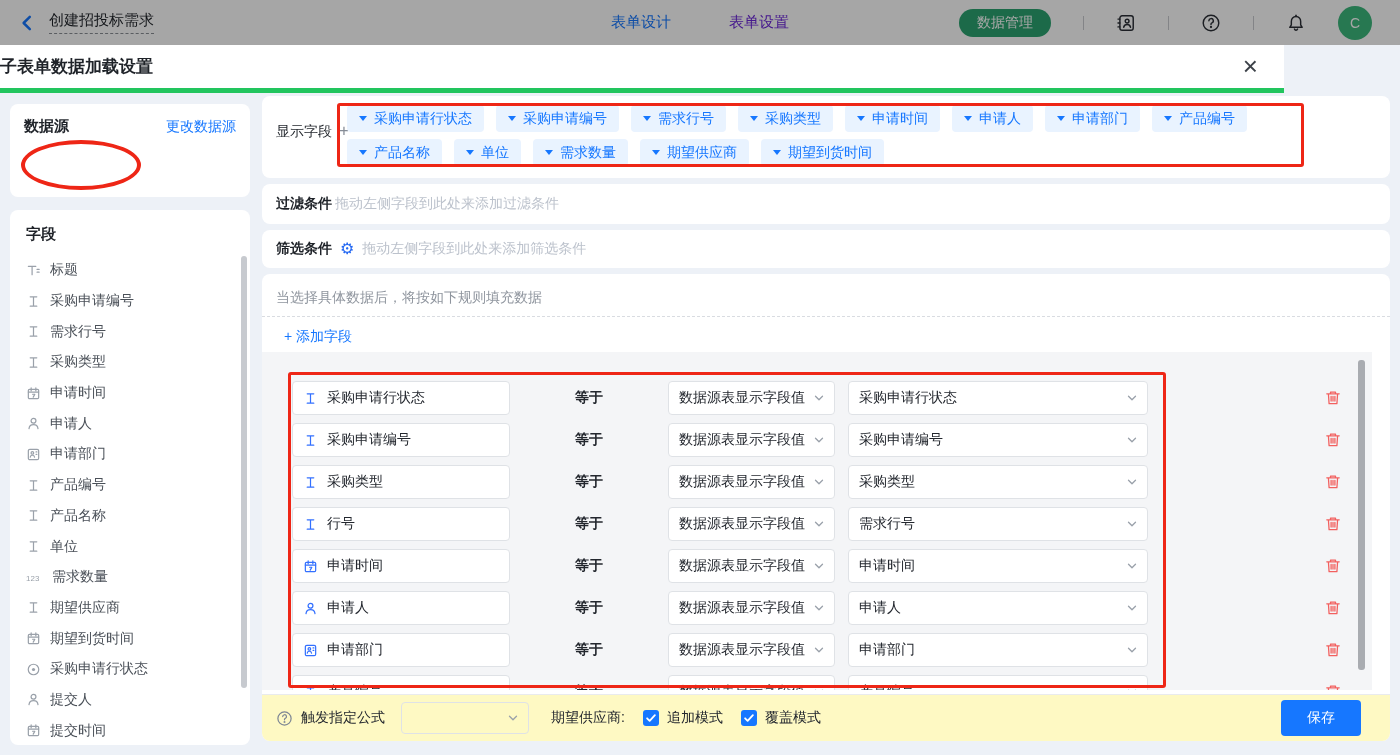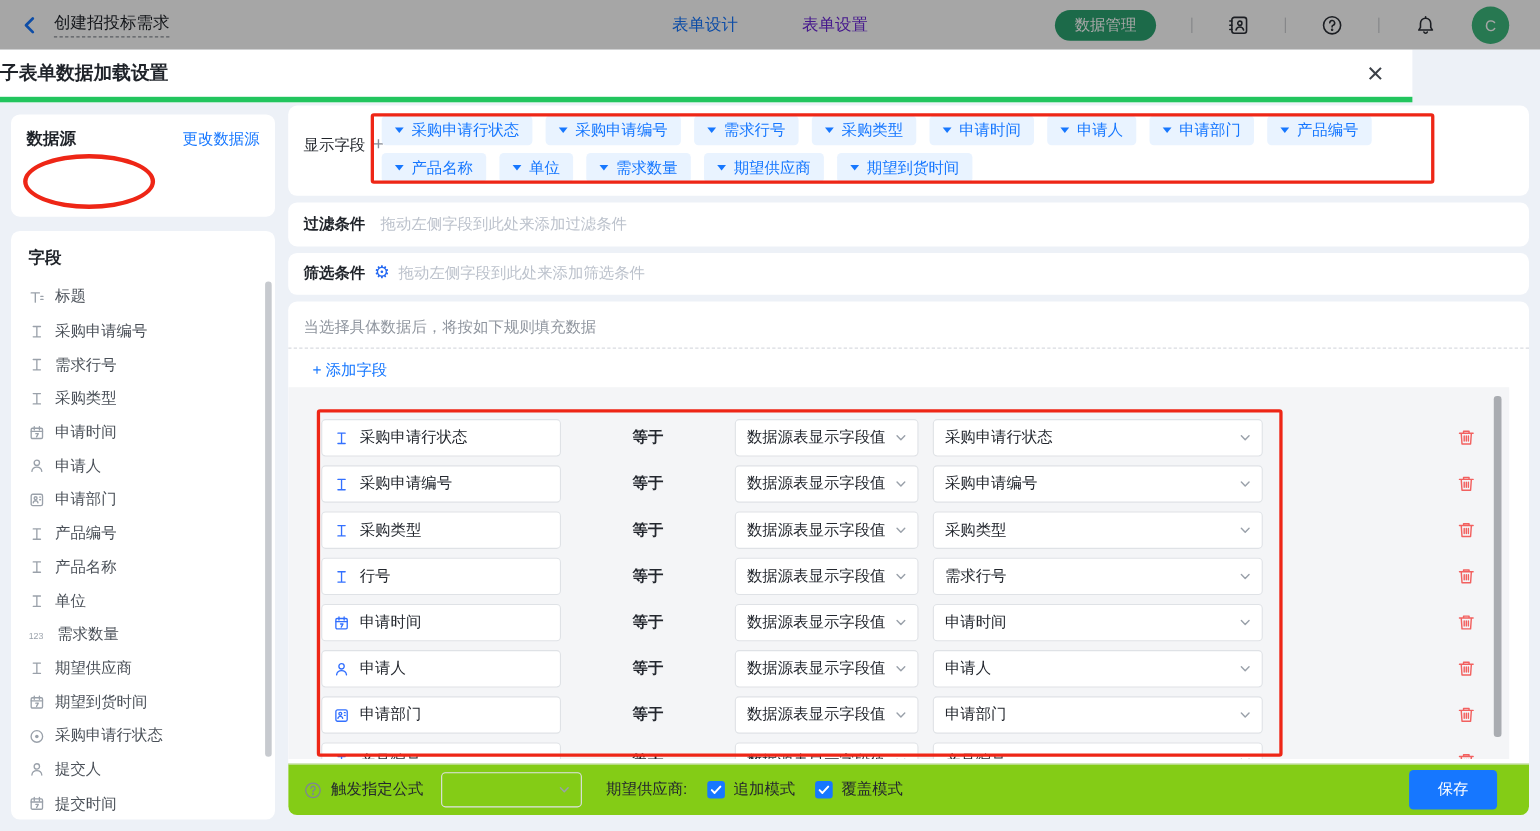--- a/index.html
+++ b/index.html
@@ -54,21 +54,21 @@
   .df-label{position:absolute;left:14px;top:25px;color:#1f2329}
   .df-plus{color:#868c96;font-size:17px;margin-left:7px;cursor:pointer}
   .df-tags{position:absolute;left:85px;top:9px;width:995px;display:flex;flex-direction:column;gap:7px}
   .df-row{display:flex;gap:12px}
   .tag{height:27px;display:inline-flex;align-items:center;background:#e9f3ff;border-radius:4px;
        padding:0 12px;color:#1677ff;cursor:pointer;white-space:nowrap}
   .tag .car{width:0;height:0;border-left:4px solid transparent;border-right:4px solid transparent;
             border-top:5px solid #1677ff;margin-right:7px}
 
   
-  .cond-bar{display:flex;align-items:center;padding:0 14px;gap:14px}
+  .cond-bar{display:flex;align-items:center;padding:0 14px;gap:3px}
   #bar-filter{left:262px;top:184px;width:1128px;height:40px}
   #bar-screen{left:262px;top:230px;width:1128px;height:38px;gap:8px}
   .bar-label{font-weight:700;color:#1f2329}
   .bar-ph{color:#bcc2cc}
   .gear{color:#2468f2;font-size:16px;line-height:1;cursor:pointer}
 
   
   #card-rules{left:262px;top:274px;width:1128px;height:467px;overflow:hidden}
   .rules-hint{position:absolute;top:15px;left:14px;color:#8f959e}
   .rules-divider{position:absolute;top:42px;left:0;right:0;border-top:1px dashed #d9dce1}
@@ -85,21 +85,21 @@
   .rr-select{position:absolute;height:34px;background:#fff;border:1px solid #dfe2e6;border-radius:4px;
              display:flex;align-items:center;justify-content:space-between;padding:0 9px 0 10px;
              box-sizing:border-box;color:#23272e;cursor:pointer}
   .rr-s1{left:406px;width:167px}
   .rr-s2{left:586px;width:300px}
   .rr-trash{position:absolute;left:1062px;top:8px;color:#f2605f;cursor:pointer}
   .rules-scroll{position:absolute;right:7px;top:8px;width:7px;height:310px;background:#a9acb1;border-radius:3px}
 
   
   .rules-footer{position:absolute;left:0;right:0;bottom:0;height:47px;border-top:1px solid #e9ebee;
-                background:#84cc16;display:flex;align-items:center;padding:0 29px 0 14px;box-sizing:border-box}
+                background:#fef9c3;display:flex;align-items:center;padding:0 29px 0 14px;box-sizing:border-box}
   .ft-help{color:#7d8694;margin-right:8px;cursor:pointer}
   .ft-label{color:#23272e}
   .ft-select{width:128px;height:32px;border:1px solid #dfe2e6;border-radius:4px;margin-left:16px;
              display:flex;align-items:center;justify-content:flex-end;padding:0 9px;box-sizing:border-box;cursor:pointer}
   .ft-mode{margin-left:22px;color:#23272e}
   .cb{width:16px;height:16px;border-radius:3px;background:#1677ff;display:inline-flex;align-items:center;
       justify-content:center;margin-left:18px;cursor:pointer;flex:0 0 auto}
   .cb-label{margin-left:8px}
   .save-btn{margin-left:auto;width:80px;height:36px;background:#1677ff;color:#fff;border:none;border-radius:4px;
             font-size:14px;font-family:inherit;cursor:pointer}

